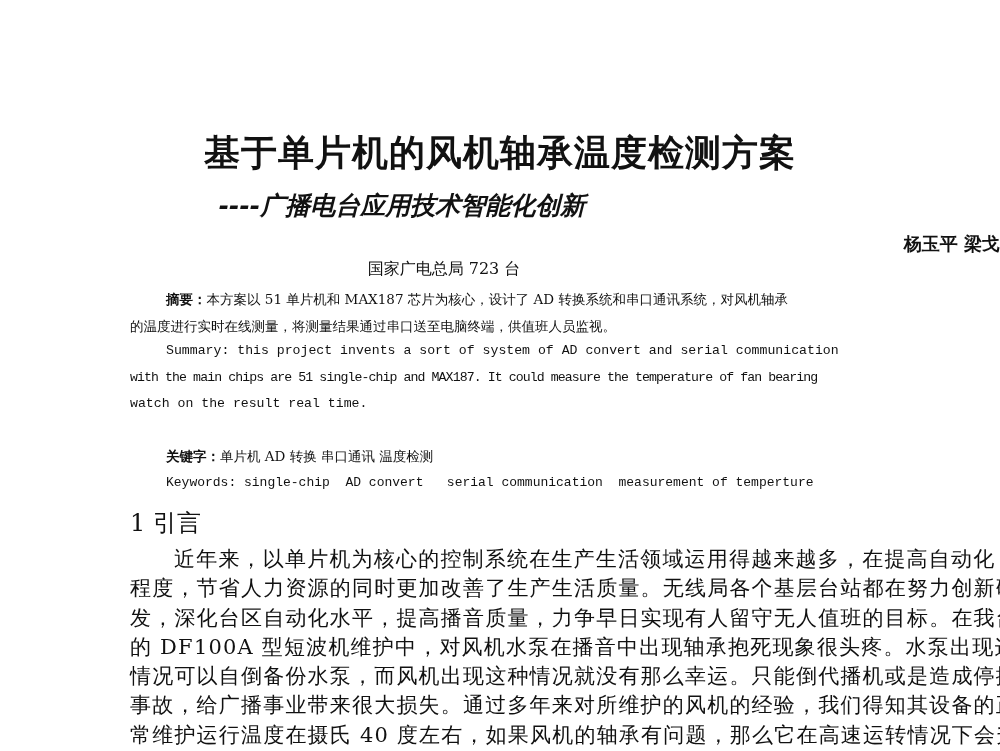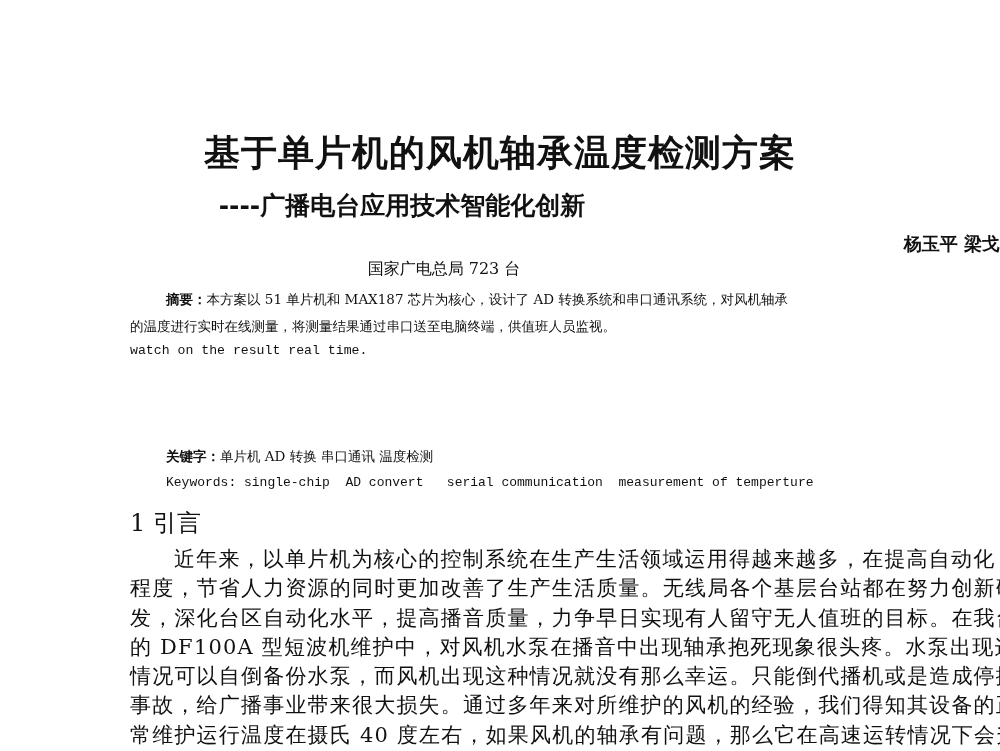--- a/index.html
+++ b/index.html
@@ -26,20 +26,21 @@
       letter-spacing: 1px;
       line-height: 44px;
     }
     .subtitle {
       left: 0; width: 804px; top: 190px;
       text-align: center;
       font-family: "DejaVu Sans", "Liberation Sans", sans-serif;
       font-size: 25px;
       font-weight: bold;
       line-height: 32px;
+      font-style: italic;
     }
     .authors {
       left: 0; width: 1000px; top: 232px;
       text-align: right;
       font-family: "DejaVu Sans", "Liberation Sans", sans-serif;
       font-size: 18px;
       font-weight: bold;
       line-height: 24px;
     }
     .affil {
@@ -98,20 +99,22 @@
 <div class="abs subtitle">----广播电台应用技术智能化创新</div>
 <div class="abs authors">杨玉平 梁戈</div>
 <div class="abs affil">国家广电总局 723 台</div>
 
 <div class="abs abstract-cn">
   <span class="line indent"><span class="lbl">摘要：</span><span>本方案以 51 单片机和 MAX187 芯片为核心，设计了 AD 转换系统和串口通讯系统，对风机轴承</span></span>
   <span class="line">的温度进行实时在线测量，将测量结果通过串口送至电脑终端，供值班人员监视。</span>
 </div>
 
 <div class="abs abstract-en">
+  <span class="line indent">Summary: this project invents a sort of system of AD convert and serial communication</span>
+  <span class="line" style="letter-spacing:-0.9px">with the main chips are 51 single-chip and MAX187. It could measure the temperature of fan bearing</span>
   <span class="line">watch on the result real time.</span>
 </div>
 
 <div class="abs keywords-cn">
   <span class="lbl">关键字：</span><span>单片机 AD 转换 串口通讯 温度检测</span>
 </div>
 <div class="abs keywords-en" style="white-space:pre">Keywords: single-chip  AD convert   serial communication  measurement of temperture</div>
 
 <div class="abs section-heading">1 引言</div>
 

